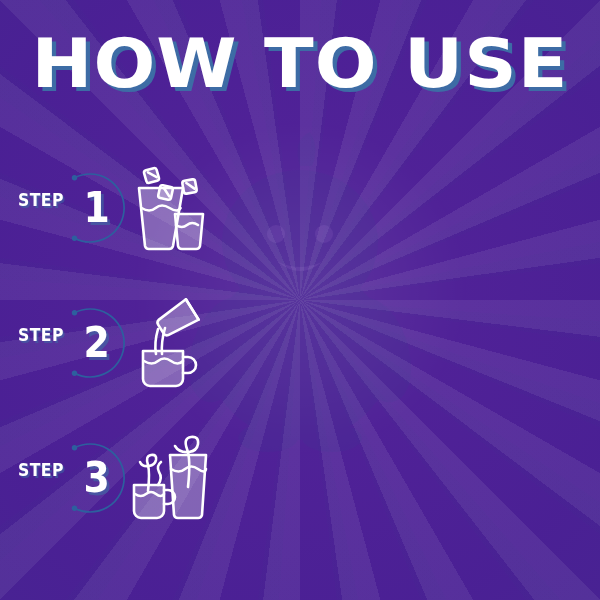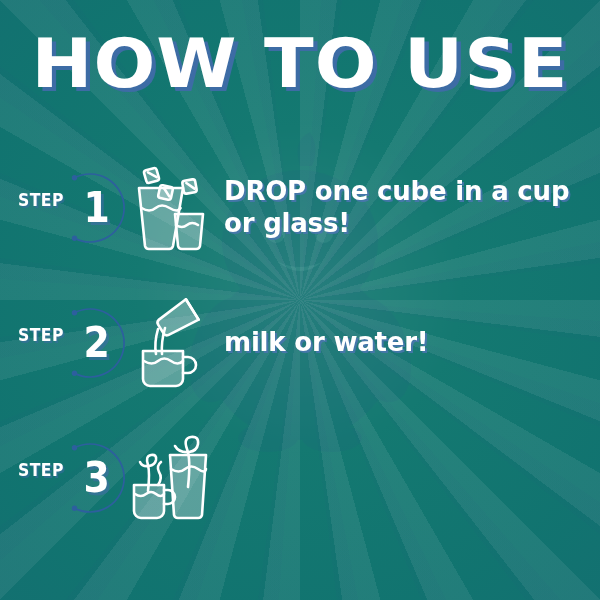--- a/index.html
+++ b/index.html
@@ -11,21 +11,21 @@
     height: 600px;
     overflow: hidden;
     font-family: "Liberation Sans", sans-serif;
   }
 
   #poster {
     position: relative;
     width: 600px;
     height: 600px;
     overflow: hidden;
-    background: #0f766e;
+    background: #4c1d95;
   }
 
   
   .burst {
     position: absolute;
     left: 50%;
     top: 50%;
     width: 1500px;
     height: 1500px;
     margin-left: -750px;
@@ -243,24 +243,20 @@
             <rect x="20" y="7" width="13" height="13" rx="2.5" transform="rotate(-16 26.5 13.5)" fill="rgba(255,255,255,0.32)"></rect>
             <path d="M24 9.5 l7 7" transform="rotate(-16 26.5 13.5)"></path>
             <rect x="34" y="24" width="13" height="13" rx="2.5" transform="rotate(12 40.5 30.5)" fill="rgba(255,255,255,0.32)"></rect>
             <path d="M38 26.5 l7 7" transform="rotate(12 40.5 30.5)"></path>
             <rect x="58" y="18" width="13" height="13" rx="2.5" transform="rotate(-10 64.5 24.5)" fill="rgba(255,255,255,0.32)"></rect>
             <path d="M62 20.5 l7 7" transform="rotate(-10 64.5 24.5)"></path>
           </g>
         </svg>
       </div>
 
-      <div class="step-text">
-        <span>DROP one cube in a cup</span>
-        <span class="l2">or glass!</span>
-      </div>
     </div>
 
     <div class="step-row">
 
       <div class="badge">
         <div class="arc">
           <svg viewBox="0 0 76 76">
             <path d="M24.5 7.8 A34 34 0 1 1 24.5 68.2" fill="none" stroke="#2d5f9e" stroke-width="1.7" stroke-linecap="round"></path>
             <circle cx="24.5" cy="7.8" r="2.7" fill="#2d5f9e"></circle>
             <circle cx="24.5" cy="68.2" r="2.7" fill="#2d5f9e"></circle>
@@ -285,21 +281,20 @@
             <path d="M33 34 q-4 14 -2 25"></path>
 
             <path d="M18 56 h40 v28 a7 7 0 0 1 -7 7 h-26 a7 7 0 0 1 -7 -7 z" fill="rgba(255,255,255,0.30)"></path>
             <path d="M58 62 h5 a8 8 0 0 1 0 16 h-5"></path>
             <path d="M19 66 q8 5 14 0 t13 0 t12 0"></path>
           </g>
         </svg>
       </div>
 
       <div class="step-text">
-        <span class="l2">milk or water!</span>
       </div>
     </div>
 
     <div class="step-row">
 
       <div class="badge">
         <div class="arc">
           <svg viewBox="0 0 76 76">
             <path d="M24.5 7.8 A34 34 0 1 1 24.5 68.2" fill="none" stroke="#2d5f9e" stroke-width="1.7" stroke-linecap="round"></path>
             <circle cx="24.5" cy="7.8" r="2.7" fill="#2d5f9e"></circle>

